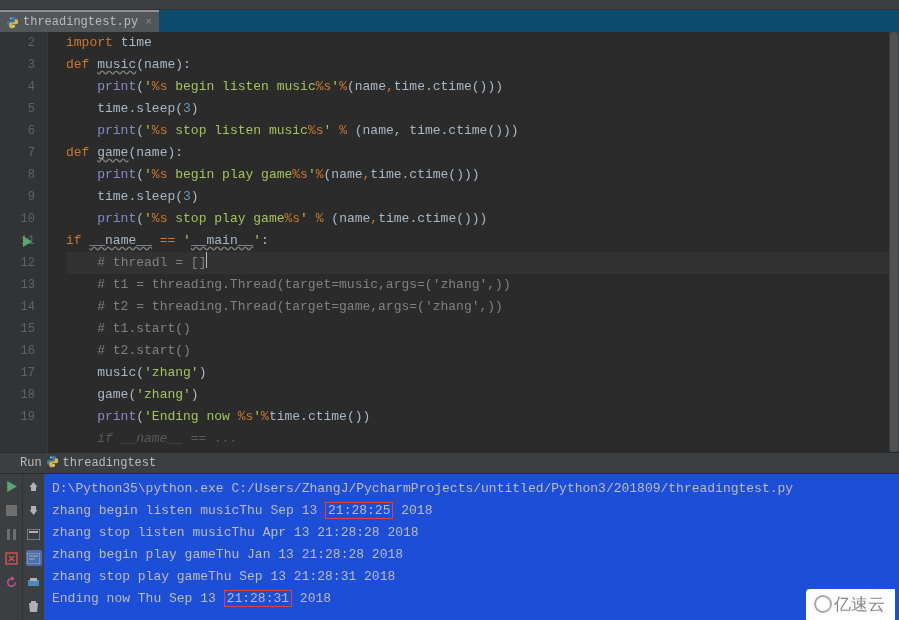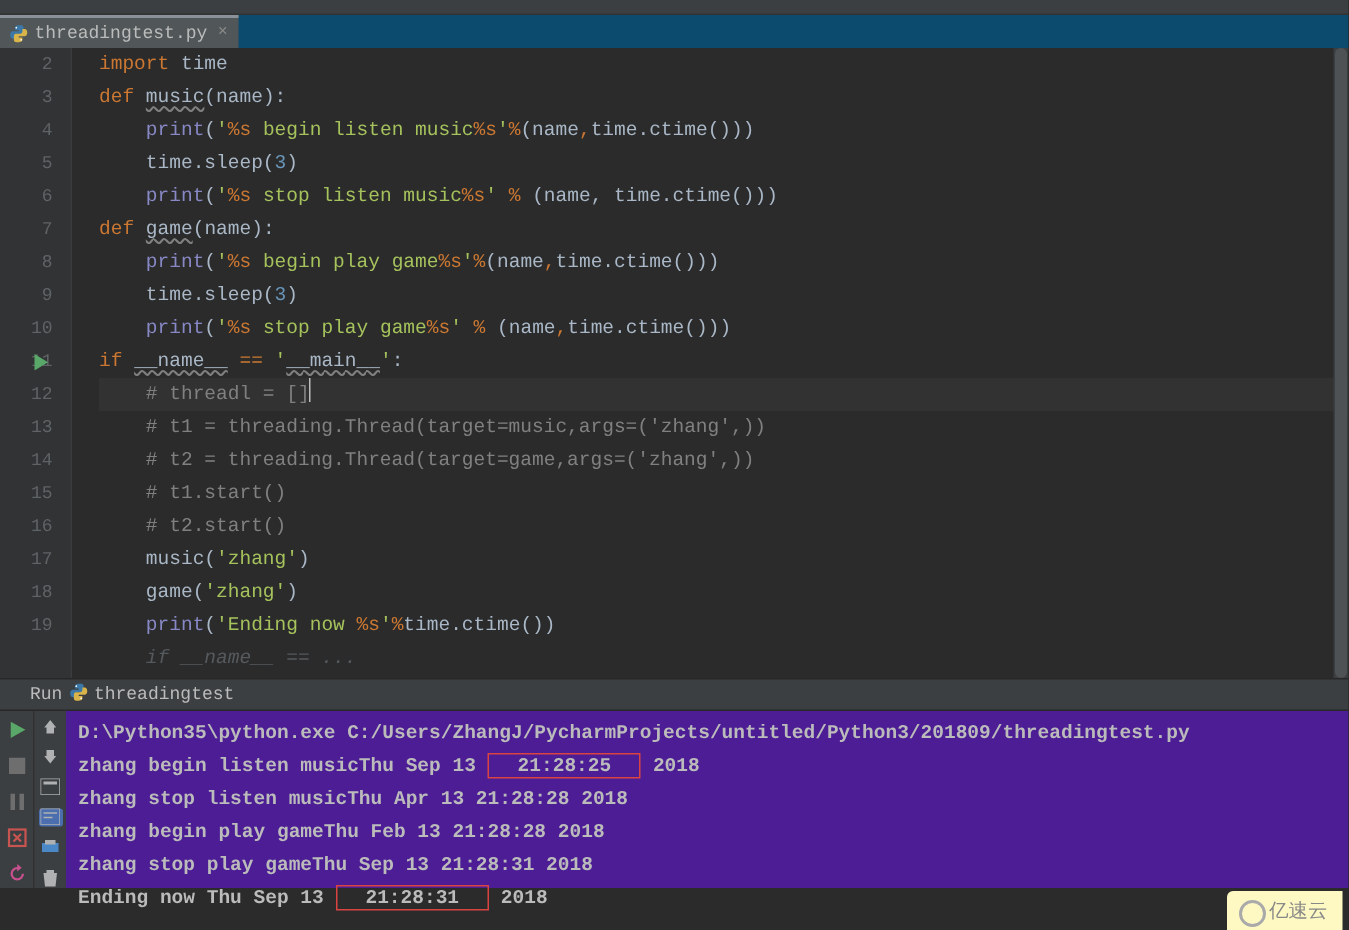--- a/index.html
+++ b/index.html
@@ -113,23 +113,22 @@
   align-items: center;
   padding-left: 20px;
   font-size: 12px;
   color: #bbbbbb;
   gap: 4px;
 }
 
 
 .tool-body {
   display: flex;
-  height: 118px;
-  background: #4c1d95;
-  font-weight: bold;
+  height: 146px;
+  background: #1d4ed8;
 }
 .tool-left {
   width: 22px;
   background: #3c3f41;
   display: flex;
   flex-direction: column;
   align-items: center;
   padding-top: 4px;
   gap: 8px;
 }
@@ -155,32 +154,32 @@
 .console {
   flex: 1;
   padding: 4px 8px;
   font-size: 13px;
   line-height: 22px;
   color: #bbbbbb;
 }
 .console-line { height: 22px; white-space: pre; }
 .hl-box {
   border: 1px solid #d94443;
-  padding: 0 19px;
+  padding: 0 2px;
 }
 
 
 .watermark {
   position: absolute;
   right: 4px;
   bottom: 0;
-  background: #fef9c3;
+  background: #ffffff;
   color: #888;
   font-family: sans-serif;
-  font-size: 13px;
+  font-size: 17px;
   padding: 4px 10px 4px 28px;
   border-radius: 4px 0 0 0;
   display: flex;
   align-items: center;
   gap: 6px;
 }
 .watermark::before {
   content: "";
   position: absolute;
   left: 8px;
@@ -336,21 +335,21 @@
     <span class="ico">
         <svg width="11" height="13" viewBox="0 0 11 13">
           <path fill="#afb1b3" d="M1 3h9l-1 9H2zM3 1h5v2H3z"></path>
         </svg>
       </span>
   </div>
   <div class="console" id="console">
       <div class="console-line">D:\Python35\python.exe C:/Users/ZhangJ/PycharmProjects/untitled/Python3/201809/threadingtest.py</div>
       <div class="console-line"><span>zhang begin listen musicThu Sep 13 </span><span class="hl-box">21:28:25</span><span> 2018</span></div>
       <div class="console-line">zhang stop listen musicThu Apr 13 21:28:28 2018</div>
-      <div class="console-line">zhang begin play gameThu Feb 13 21:28:28 2018</div>
+      <div class="console-line">zhang begin play gameThu Jan 13 21:28:28 2018</div>
       <div class="console-line">zhang stop play gameThu Sep 13 21:28:31 2018</div>
       <div class="console-line"><span>Ending now Thu Sep 13 </span><span class="hl-box">21:28:31</span><span> 2018</span></div>
     </div>
 </div>
 
 <div class="watermark">
   <span>亿速云</span>
 </div>
 
 </body></html>

